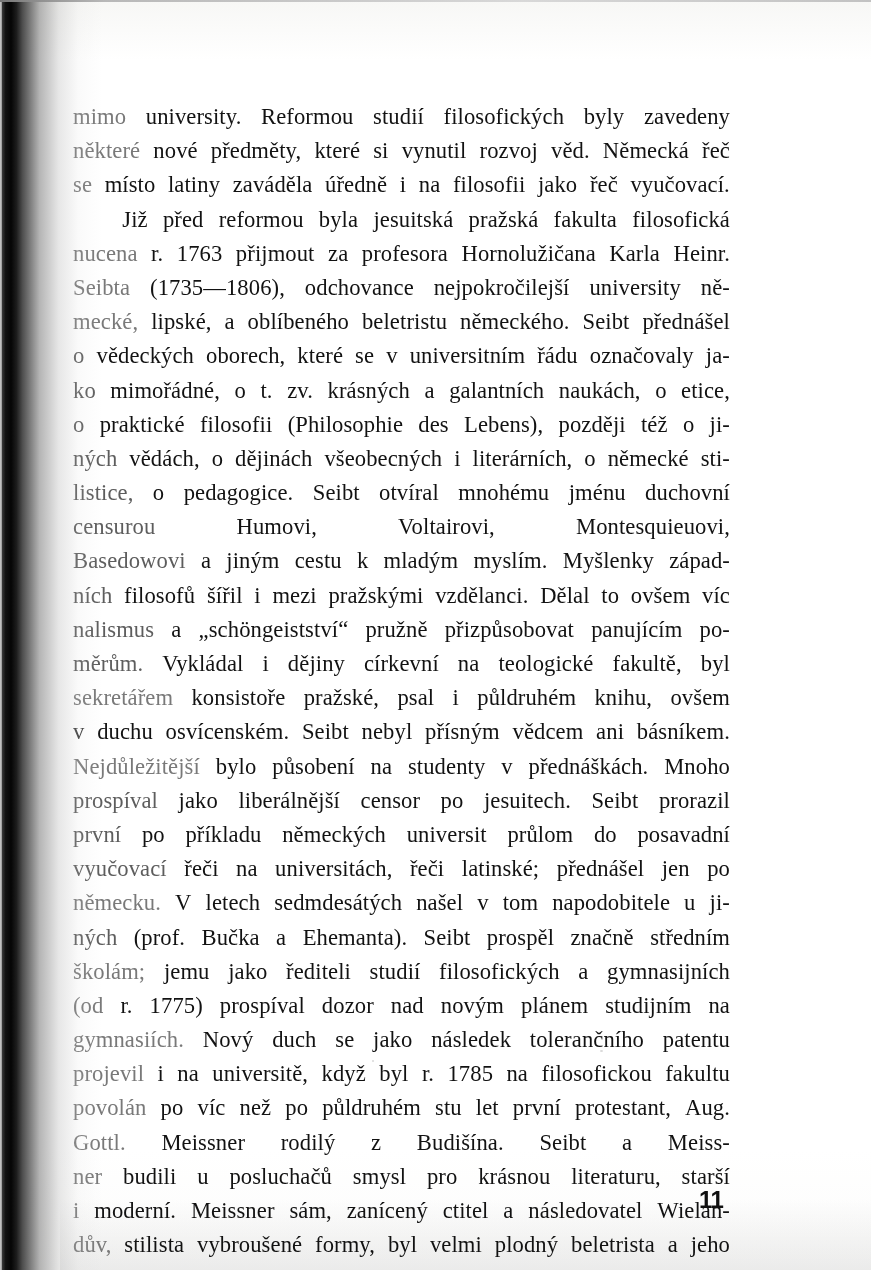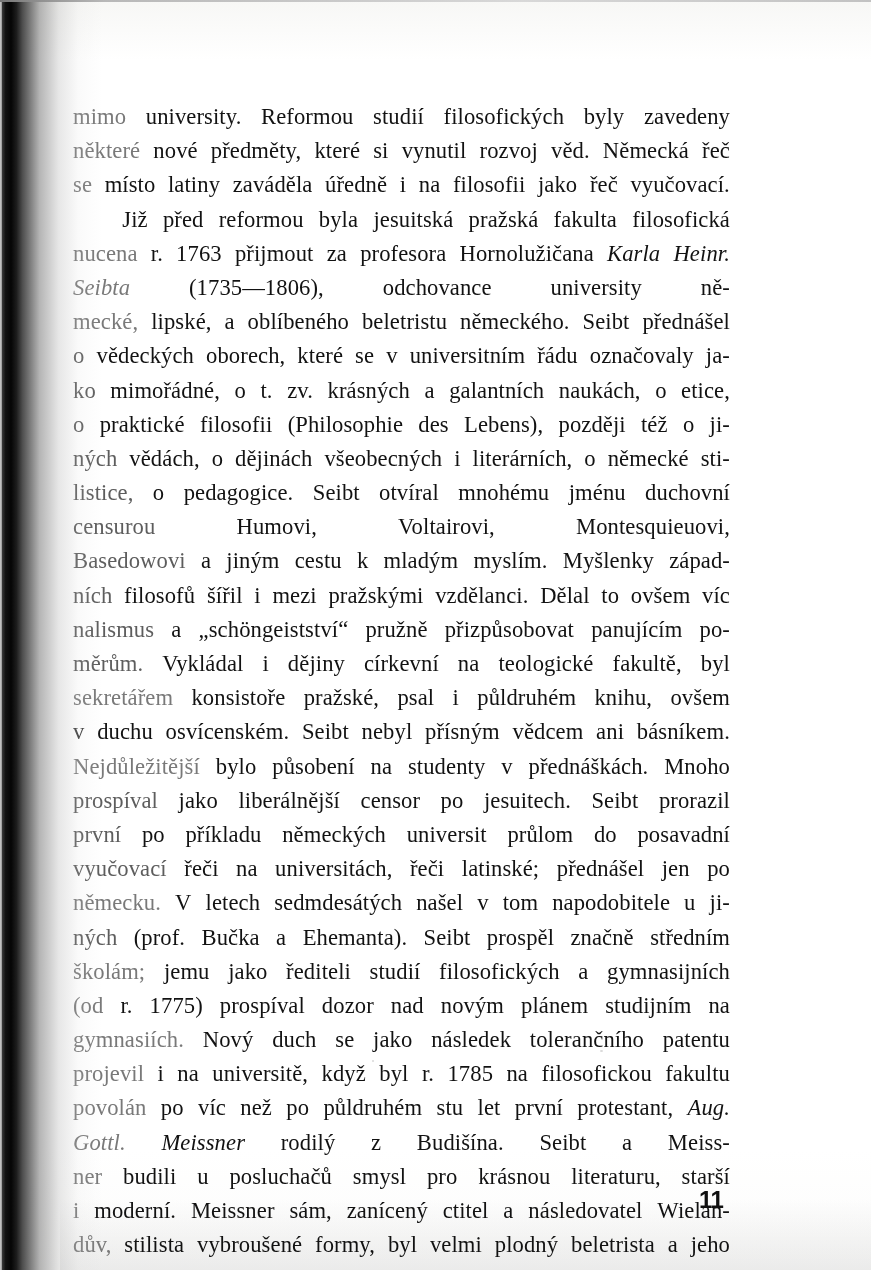--- a/index.html
+++ b/index.html
@@ -88,21 +88,21 @@
     font-size: 22.6px;
     color: #121212;
     white-space: pre;
     letter-spacing: 0.1px;
   }
   
   .line.just {
     justify-content: space-between;
   }
   .line .w { display: inline-block; }
-  .line .w.it { font-style: italic; }
+  .line .w.it { }
   .line .indent { display: inline-block; width: 34px; }
 
   
   .fadeA { color: #6e6e6e; filter: blur(0.55px); opacity: 0.92; }
   .fadeB { color: #555555; filter: blur(0.35px); opacity: 0.95; }
   .fadeC { color: #3b3b3b; filter: blur(0.2px); }
 
   
   .folio {
     position: absolute;
@@ -133,21 +133,21 @@
   <div class="speck" style="left:340px;top:122px;width:2px;height:2px;"></div>
   <div class="speck" style="left:372px;top:1060px;width:2px;height:2px;"></div>
   <div class="speck" style="left:600px;top:1050px;width:3px;height:2px;"></div>
 
   <div class="textblock" id="textblock">
       <div class="line just"><span class="w fadeA">mimo</span><span class="w">university.</span><span class="w">Reformou</span><span class="w">studií</span><span class="w">filosofických</span><span class="w">byly</span><span class="w">zavedeny</span></div>
       <div class="line just"><span class="w fadeA">některé</span><span class="w">nové</span><span class="w">předměty,</span><span class="w">které</span><span class="w">si</span><span class="w">vynutil</span><span class="w">rozvoj</span><span class="w">věd.</span><span class="w">Německá</span><span class="w">řeč</span></div>
       <div class="line just"><span class="w fadeA">se</span><span class="w">místo</span><span class="w">latiny</span><span class="w">zaváděla</span><span class="w">úředně</span><span class="w">i</span><span class="w">na</span><span class="w">filosofii</span><span class="w">jako</span><span class="w">řeč</span><span class="w">vyučovací.</span></div>
       <div class="line just"><span class="indent"></span><span class="w">Již</span><span class="w">před</span><span class="w">reformou</span><span class="w">byla</span><span class="w">jesuitská</span><span class="w">pražská</span><span class="w">fakulta</span><span class="w">filosofická</span></div>
       <div class="line just"><span class="w fadeA">nucena</span><span class="w">r.</span><span class="w">1763</span><span class="w">přijmout</span><span class="w">za</span><span class="w">profesora</span><span class="w">Hornolužičana</span><span class="w it">Karla</span><span class="w it">Heinr.</span></div>
-      <div class="line just"><span class="w it fadeA">Seibta</span><span class="w">(1735—1806),</span><span class="w">odchovance</span><span class="w">university</span><span class="w">ně-</span></div>
+      <div class="line just"><span class="w it fadeA">Seibta</span><span class="w">(1735—1806),</span><span class="w">odchovance</span><span class="w">nejpokročilejší</span><span class="w">university</span><span class="w">ně-</span></div>
       <div class="line just"><span class="w fadeA">mecké,</span><span class="w">lipské,</span><span class="w">a</span><span class="w">oblíbeného</span><span class="w">beletristu</span><span class="w">německého.</span><span class="w">Seibt</span><span class="w">přednášel</span></div>
       <div class="line just"><span class="w fadeB">o</span><span class="w">vědeckých</span><span class="w">oborech,</span><span class="w">které</span><span class="w">se</span><span class="w">v</span><span class="w">universitním</span><span class="w">řádu</span><span class="w">označovaly</span><span class="w">ja-</span></div>
       <div class="line just"><span class="w fadeB">ko</span><span class="w">mimořádné,</span><span class="w">o</span><span class="w">t.</span><span class="w">zv.</span><span class="w">krásných</span><span class="w">a</span><span class="w">galantních</span><span class="w">naukách,</span><span class="w">o</span><span class="w">etice,</span></div>
       <div class="line just"><span class="w fadeB">o</span><span class="w">praktické</span><span class="w">filosofii</span><span class="w">(Philosophie</span><span class="w">des</span><span class="w">Lebens),</span><span class="w">později</span><span class="w">též</span><span class="w">o</span><span class="w">ji-</span></div>
       <div class="line just"><span class="w fadeB">ných</span><span class="w">vědách,</span><span class="w">o</span><span class="w">dějinách</span><span class="w">všeobecných</span><span class="w">i</span><span class="w">literárních,</span><span class="w">o</span><span class="w">německé</span><span class="w">sti-</span></div>
       <div class="line just"><span class="w fadeB">listice,</span><span class="w">o</span><span class="w">pedagogice.</span><span class="w">Seibt</span><span class="w">otvíral</span><span class="w">mnohému</span><span class="w">jménu</span><span class="w">duchovní</span></div>
       <div class="line just"><span class="w fadeB">censurou</span><span class="w">Humovi,</span><span class="w">Voltairovi,</span><span class="w">Montesquieuovi,</span></div>
       <div class="line just"><span class="w fadeB">Basedowovi</span><span class="w">a</span><span class="w">jiným</span><span class="w">cestu</span><span class="w">k</span><span class="w">mladým</span><span class="w">myslím.</span><span class="w">Myšlenky</span><span class="w">západ-</span></div>
       <div class="line just"><span class="w fadeB">ních</span><span class="w">filosofů</span><span class="w">šířil</span><span class="w">i</span><span class="w">mezi</span><span class="w">pražskými</span><span class="w">vzdělanci.</span><span class="w">Dělal</span><span class="w">to</span><span class="w">ovšem</span><span class="w">víc</span></div>
       <div class="line just"><span class="w fadeB">nalismus</span><span class="w">a</span><span class="w">„schöngeistství“</span><span class="w">pružně</span><span class="w">přizpůsobovat</span><span class="w">panujícím</span><span class="w">po-</span></div>

